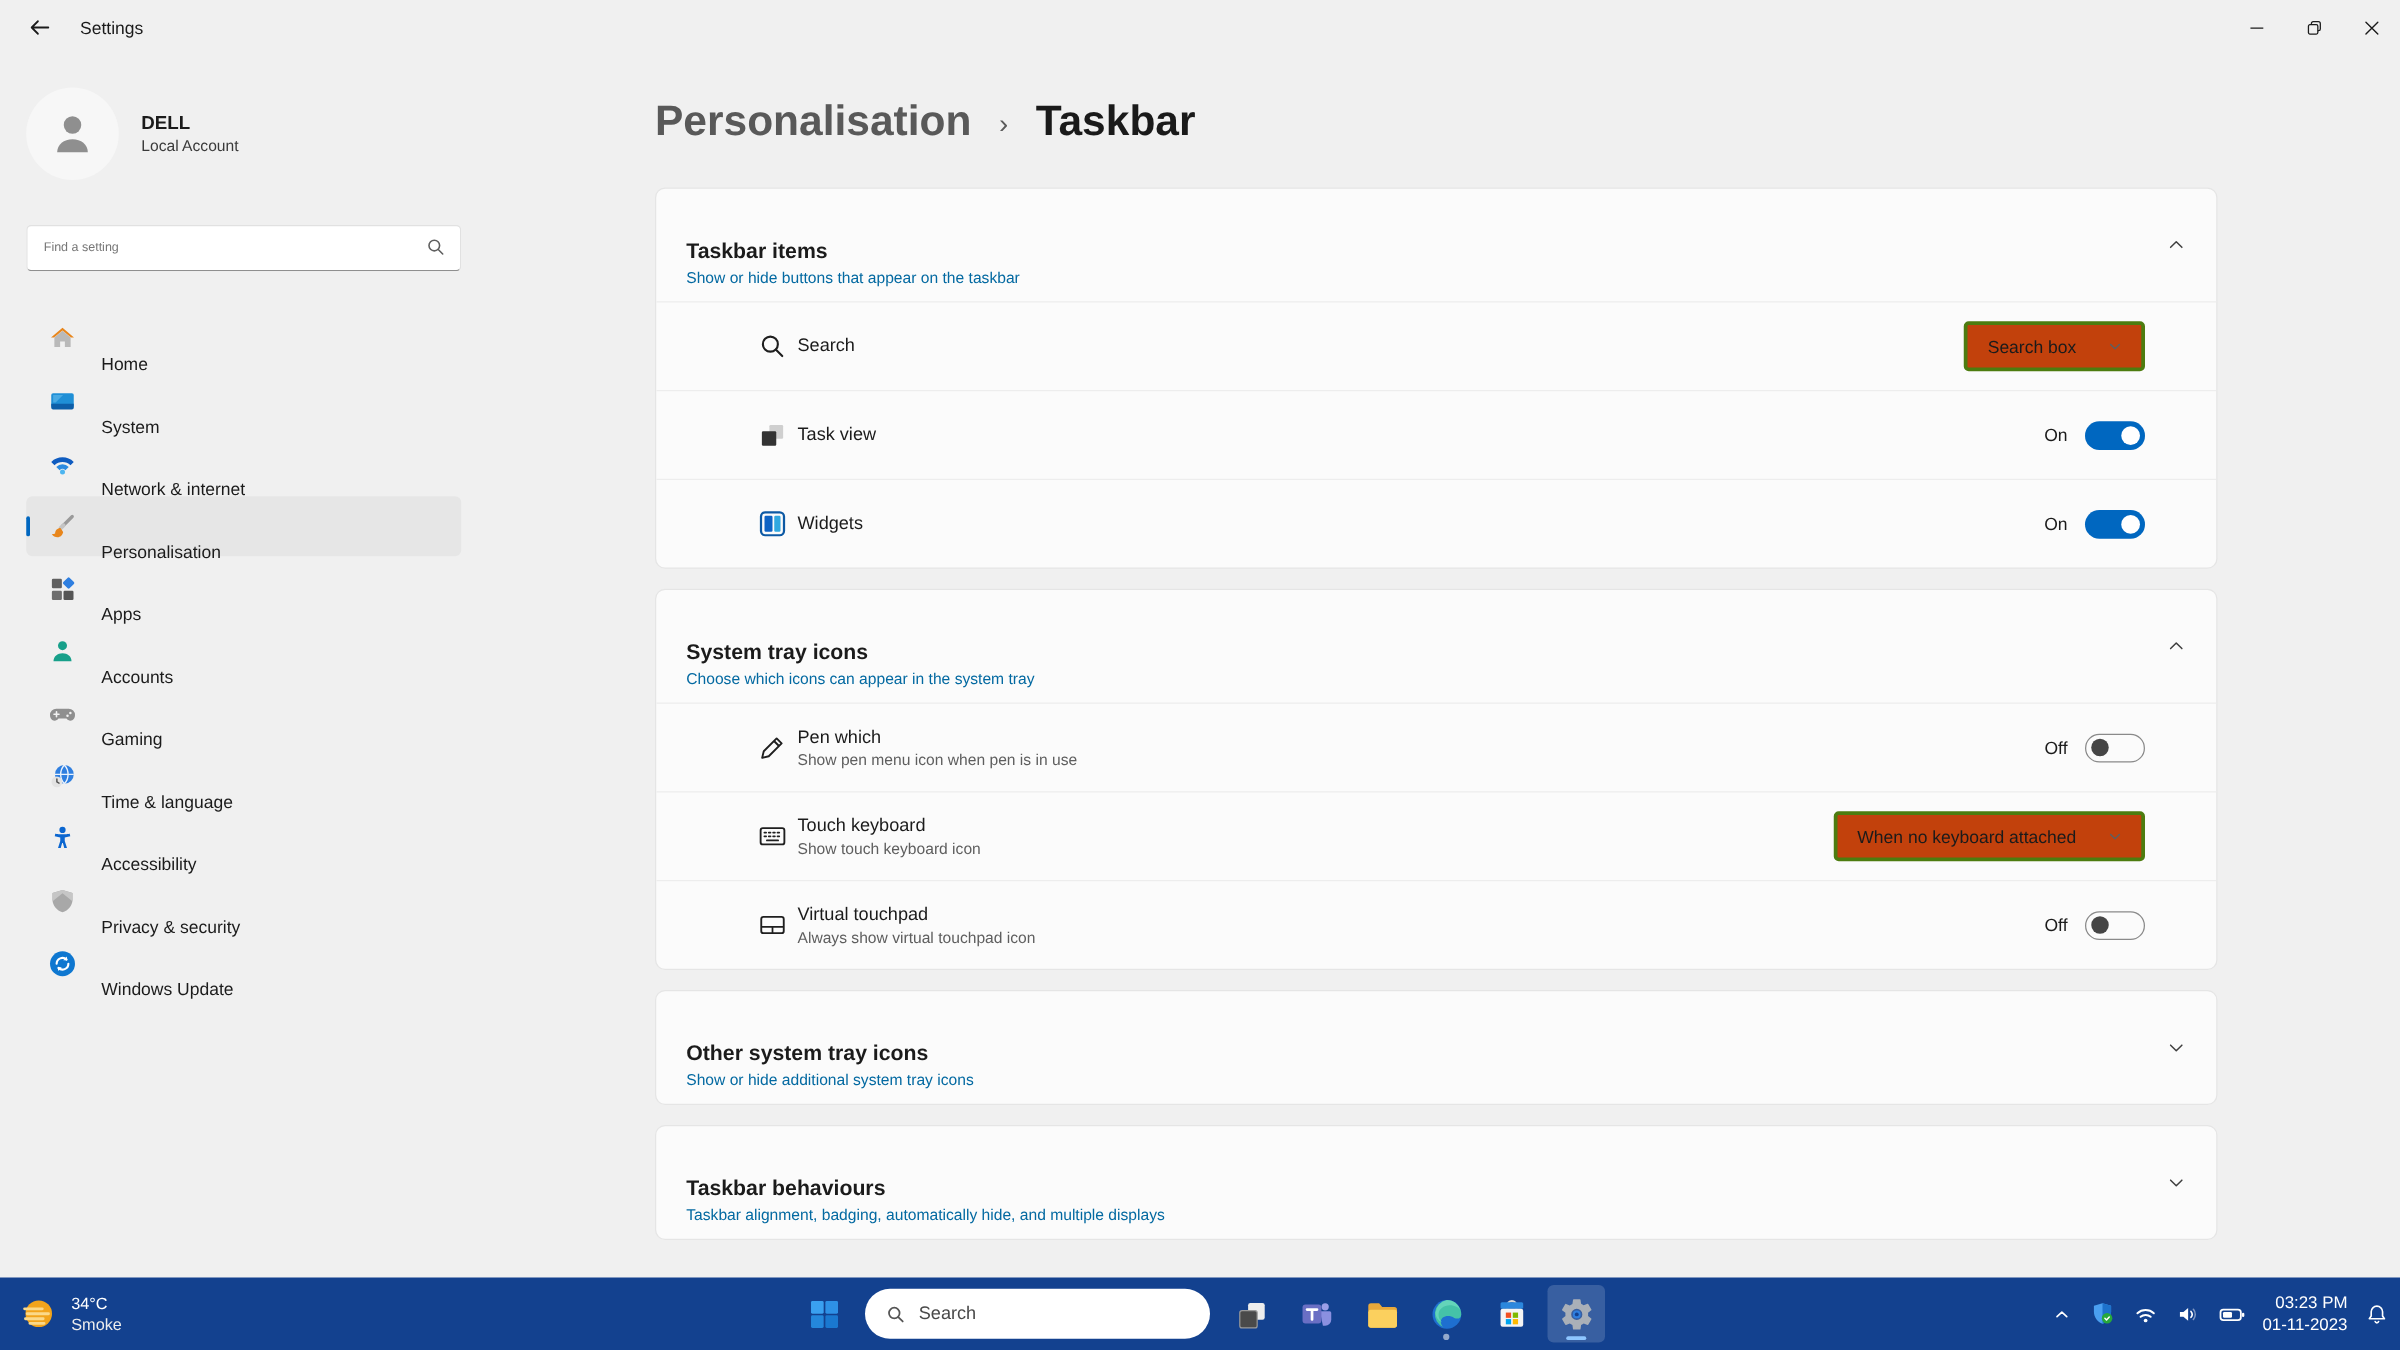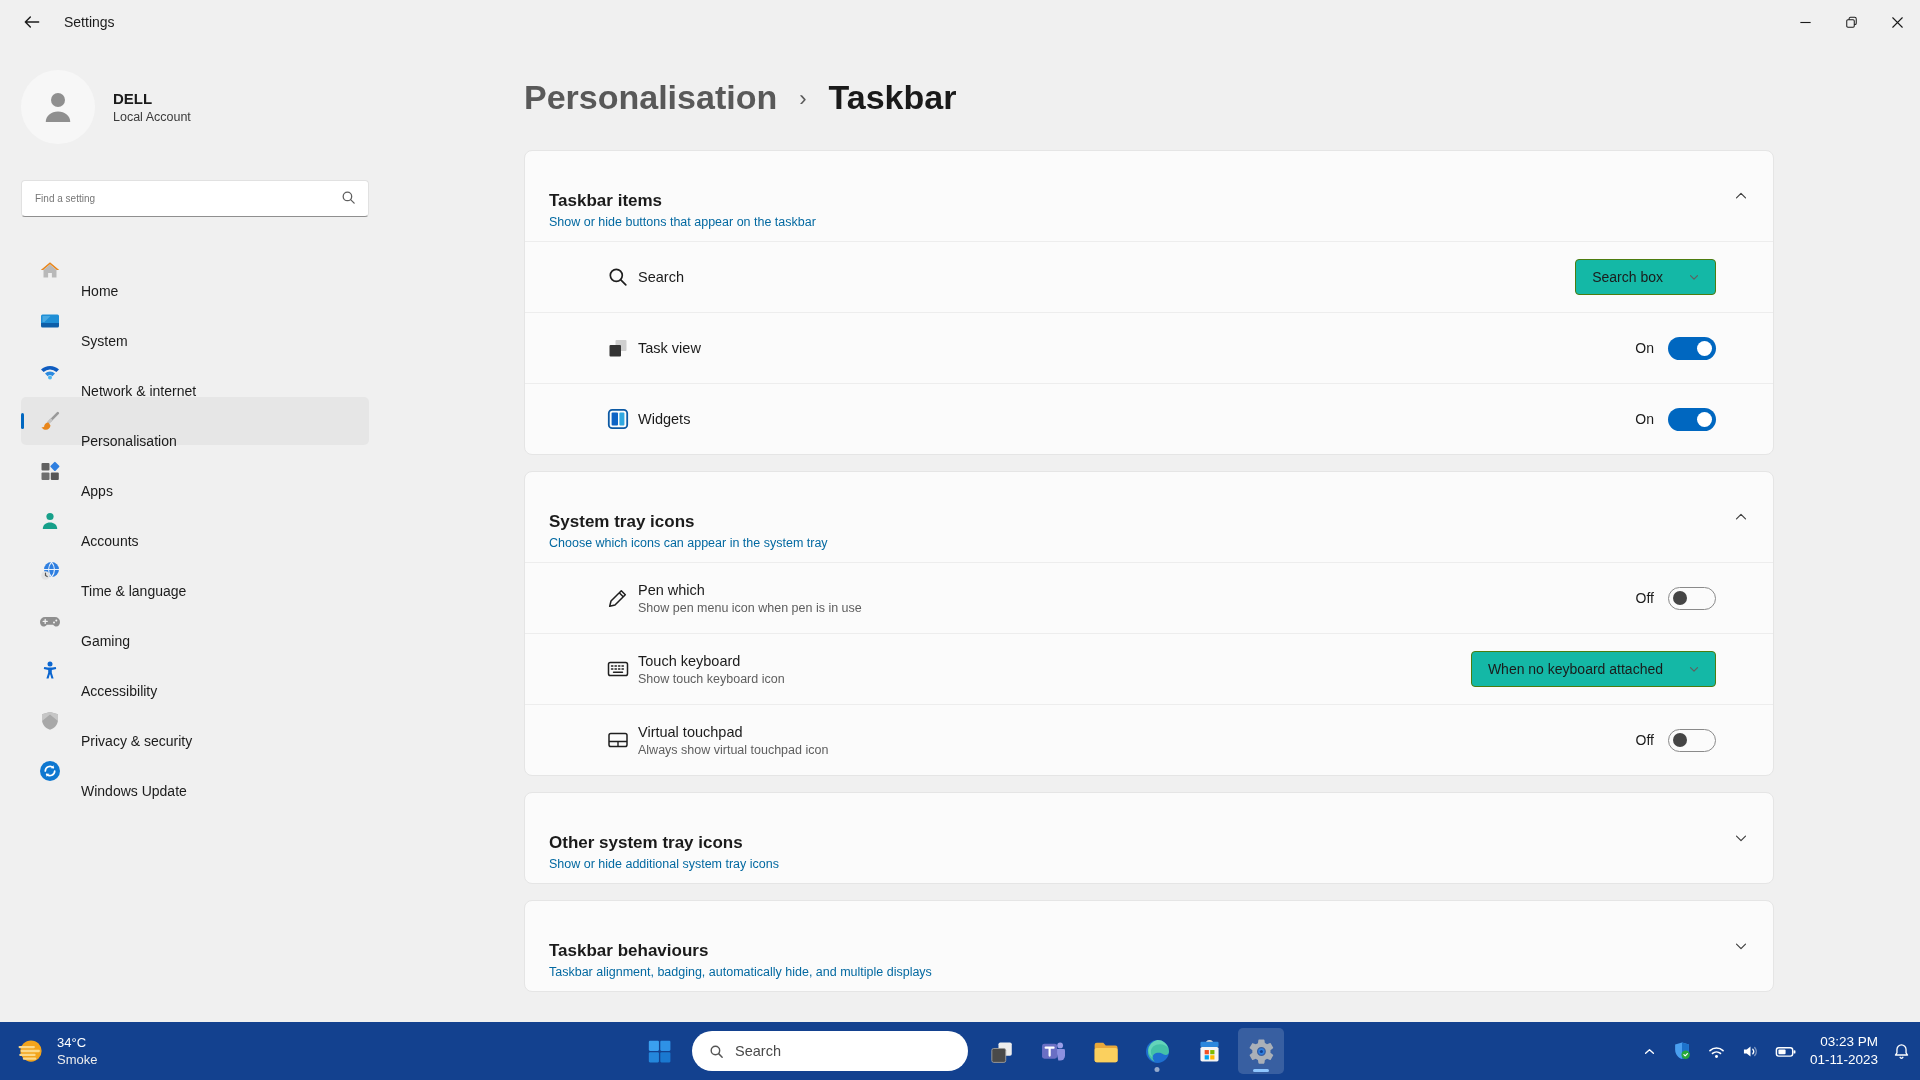--- a/index.html
+++ b/index.html
@@ -57,21 +57,21 @@
   .row-desc { font-size:12.5px; color:#5e5e5e; margin-top:3px; }
   .row-spacer { flex:1; }
   .state-label { font-size:14px; margin-right:14px; }
 
   .toggle { width:48px; height:23px; border-radius:12px; position:relative; cursor:pointer; flex:none; }
   .toggle.on { background:#0067c0; }
   .toggle.on .knob { position:absolute; right:4px; top:4px; width:15px; height:15px; border-radius:50%; background:#fff; }
   .toggle.off { background:transparent; border:1px solid #8a8a8a; }
   .toggle.off .knob { position:absolute; left:4px; top:3.5px; width:14px; height:14px; border-radius:50%; background:#454545; }
 
-  .dropdown { display:flex; align-items:center; background:#14b8a6; border:1px solid #4d7c0f; border-radius:4px; padding:9px 14px 9px 16px; font-size:14px; font-family:inherit; color:#1b1b1b; cursor:pointer; }
+  .dropdown { display:flex; align-items:center; background:#c2410c; border:3px solid #4d7c0f; border-radius:4px; padding:9px 14px 9px 16px; font-size:14px; font-family:inherit; color:#1b1b1b; cursor:pointer; }
   .dropdown .dd-chev { margin-left:24px; }
 
   .footer-links { margin-top:58px; }
   .flink { display:flex; align-items:center; height:22px; margin-bottom:19px; cursor:pointer; }
   .flink-icon { width:24px; height:24px; display:grid; place-items:center; }
   .flink-label { margin-left:15px; font-size:10px; color:#0b5cad; }
 
   
   .taskbar { position:absolute; left:0; right:0; bottom:0; height:58px; background:#13418f; z-index:50; }
   .tb-weather { position:absolute; left:14px; top:0; height:58px; display:flex; align-items:center; cursor:pointer; }
@@ -206,38 +206,38 @@
             <svg width="24" height="24" viewBox="0 0 24 24">
                 <circle cx="12" cy="7.5" r="3.6" fill="#17a08a"></circle>
                 <path d="M4.8 20c0-4 3.2-6.4 7.2-6.4s7.2 2.4 7.2 6.4z" fill="#17a08a"></path>
               </svg>
           </span>
           <span class="nav-label">Accounts</span>
         </div>
         <div class="nav-item">
           <span class="nav-icon">
             <svg width="24" height="24" viewBox="0 0 24 24">
+                <path d="M7 8h10a5 5 0 0 1 5 5c0 2.5-1.6 4.5-3.6 4.5-1.4 0-2.4-.8-3.2-1.8H8.8c-.8 1-1.8 1.8-3.2 1.8C3.6 17.5 2 15.5 2 13a5 5 0 0 1 5-5z" fill="#8f8f8f"></path>
+                <path d="M7.2 10.4v4M5.2 12.4h4" stroke="#f2f2f2" stroke-width="1.3" stroke-linecap="round"></path>
+                <circle cx="16" cy="13.6" r="1" fill="#f2f2f2"></circle>
+                <circle cx="18.3" cy="11.4" r="1" fill="#f2f2f2"></circle>
+              </svg>
+          </span>
+          <span class="nav-label">Gaming</span>
+        </div>
+        <div class="nav-item">
+          <span class="nav-icon">
+            <svg width="24" height="24" viewBox="0 0 24 24">
                 <circle cx="13.5" cy="10.5" r="7.5" fill="#2f7fe0"></circle>
                 <path d="M6 10.5h15M13.5 3a11 11 0 0 1 0 15M13.5 3a11 11 0 0 0 0 15" fill="none" stroke="#fff" stroke-width="1.1" opacity="0.9"></path>
                 <circle cx="7.5" cy="16.5" r="4.3" fill="#e3e3e3"></circle>
                 <path d="M7.5 14.2v2.3l1.7 1" fill="none" stroke="#555" stroke-width="1.2" stroke-linecap="round"></path>
               </svg>
           </span>
           <span class="nav-label">Time &amp; language</span>
-        </div>
-        <div class="nav-item">
-          <span class="nav-icon">
-            <svg width="24" height="24" viewBox="0 0 24 24">
-                <path d="M7 8h10a5 5 0 0 1 5 5c0 2.5-1.6 4.5-3.6 4.5-1.4 0-2.4-.8-3.2-1.8H8.8c-.8 1-1.8 1.8-3.2 1.8C3.6 17.5 2 15.5 2 13a5 5 0 0 1 5-5z" fill="#8f8f8f"></path>
-                <path d="M7.2 10.4v4M5.2 12.4h4" stroke="#f2f2f2" stroke-width="1.3" stroke-linecap="round"></path>
-                <circle cx="16" cy="13.6" r="1" fill="#f2f2f2"></circle>
-                <circle cx="18.3" cy="11.4" r="1" fill="#f2f2f2"></circle>
-              </svg>
-          </span>
-          <span class="nav-label">Gaming</span>
         </div>
         <div class="nav-item">
           <span class="nav-icon">
             <svg width="24" height="24" viewBox="0 0 24 24">
                 <circle cx="12" cy="4.9" r="2.5" fill="#0b66d0"></circle>
                 <path d="M12 8.4c-2.9 0-5.8-.5-5.8-.5L5.8 10l4.4 1v2.7L8.4 19.4h2.2l1.1-4h.6l1.1 4h2.2l-1.8-5.7V11l4.4-1-.4-2.1s-2.9.5-5.8.5z" fill="#0b66d0"></path>
               </svg>
           </span>
           <span class="nav-label">Accessibility</span>
         </div>

